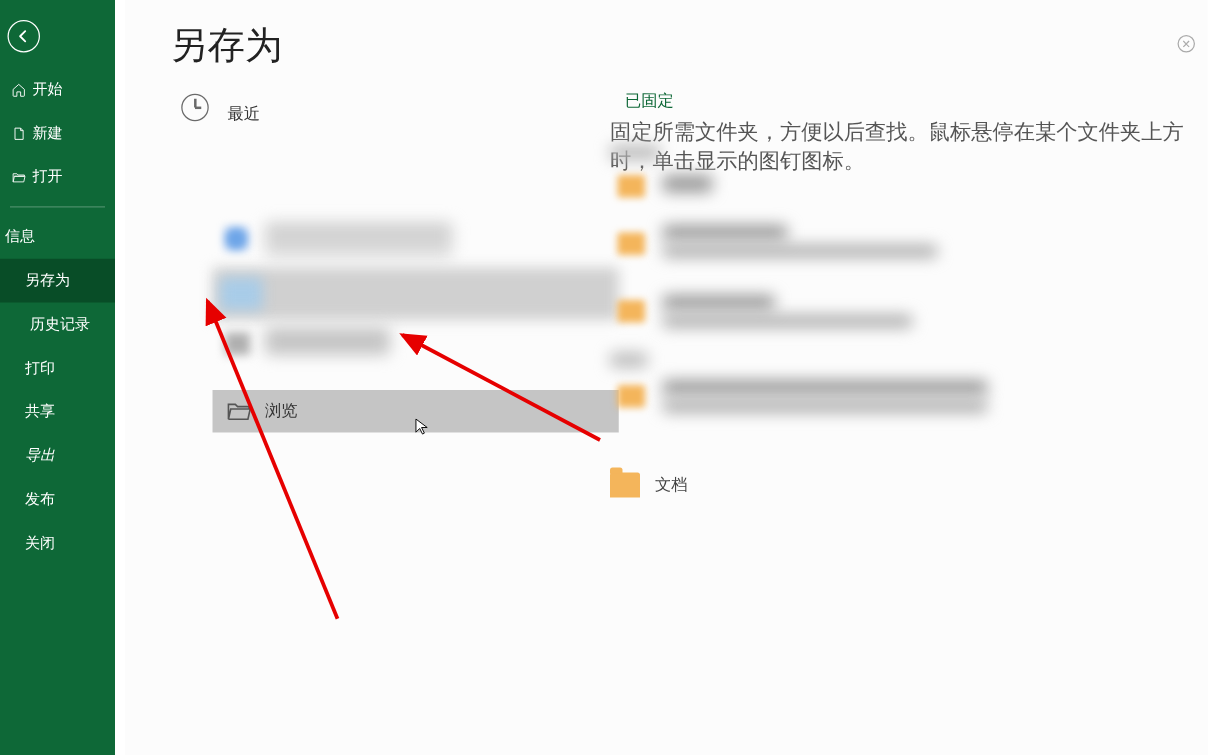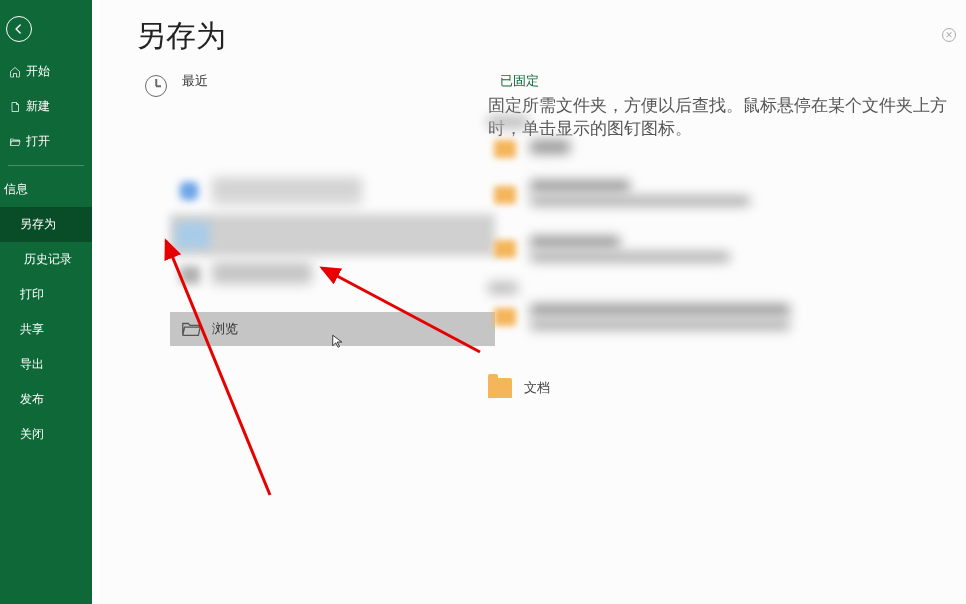--- a/index.html
+++ b/index.html
@@ -67,21 +67,21 @@
       color: #222;
       margin: 16px 0 0 36px;
     }
     .location-col {
       position: absolute;
       left: 36px; top: 62px;
       width: 323px;
     }
     .loc-item {
       display: flex;
-      align-items: flex-start;
+      align-items: flex-end;
       padding: 10px 6px;
       cursor: pointer;
       color: #333;
       font-size: 13px;
     }
     .loc-icon {
       width: 28px; height: 28px;
       margin-right: 12px;
       display: flex;
       align-items: center;
@@ -287,21 +287,21 @@
   </div>
   <div class="nav-item" style="padding-left:24px;">
     <span class="nav-label">历史记录</span>
   </div>
   <div class="nav-item" style="padding-left:20px;">
     <span class="nav-label">打印</span>
   </div>
   <div class="nav-item" style="padding-left:20px;">
     <span class="nav-label">共享</span>
   </div>
-  <div class="nav-item" style="padding-left:20px;">
+  <div class="nav-item" style="padding-left:20px;font-style:italic;">
     <span class="nav-label">导出</span>
   </div>
   <div class="nav-item" style="padding-left:20px;">
     <span class="nav-label">发布</span>
   </div>
   <div class="nav-item" style="padding-left:20px;">
     <span class="nav-label">关闭</span>
   </div>
 </div>
 

